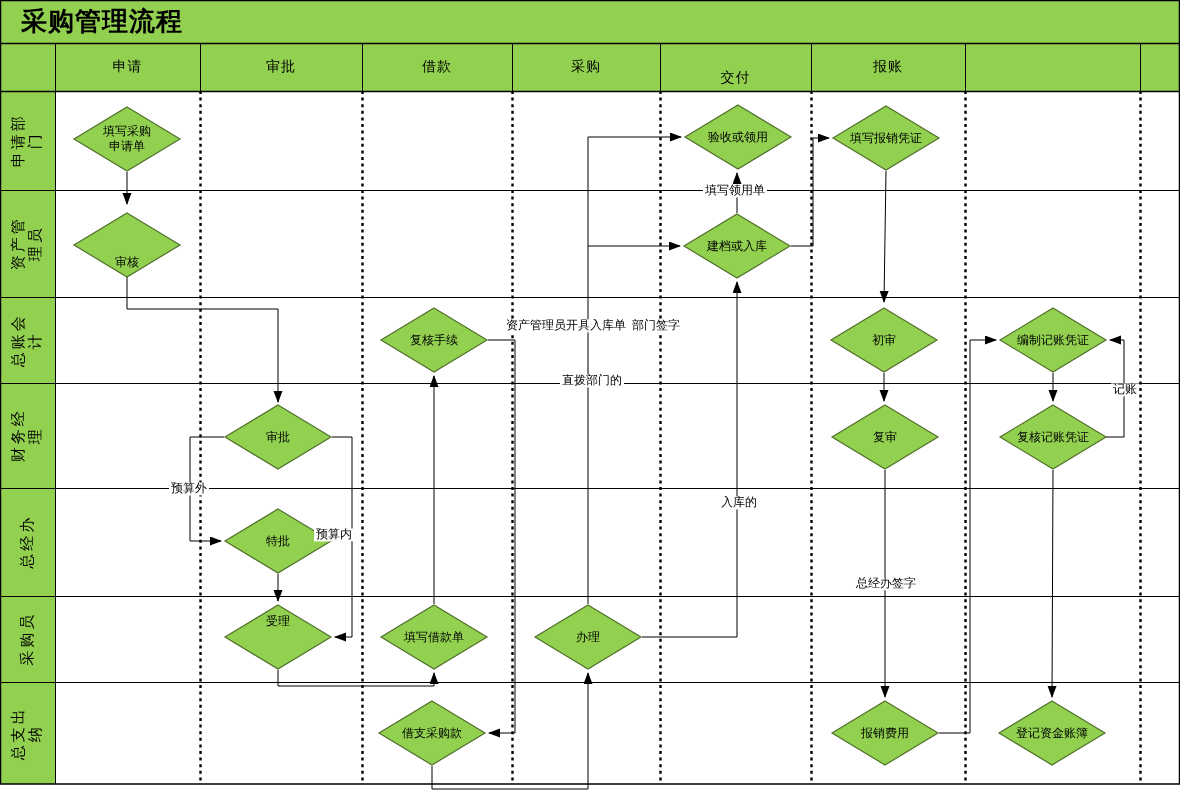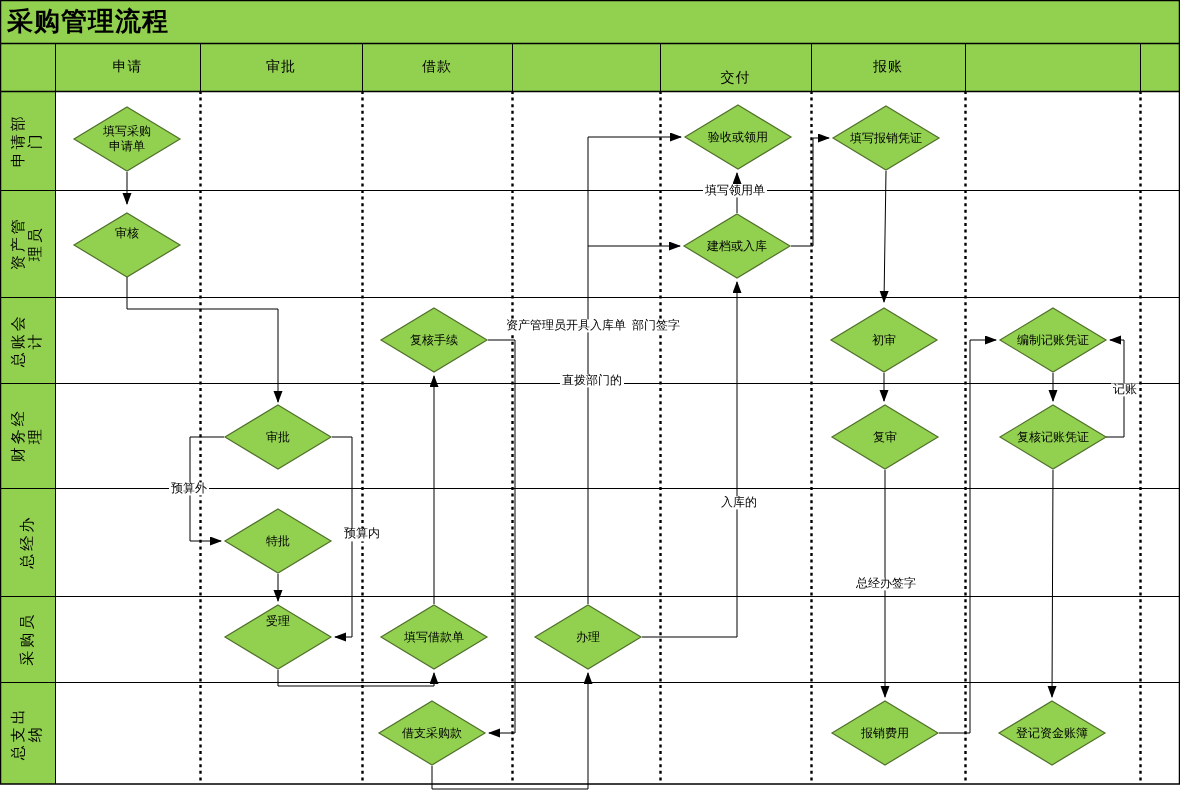--- a/index.html
+++ b/index.html
@@ -2,21 +2,21 @@
 <html><head>
 <meta charset="utf-8">
 <style>
   html,body{margin:0;padding:0;background:#fff;}
   #stage{
     position:relative;width:1180px;height:799px;overflow:hidden;
     background:#fff;font-family:"Liberation Serif",serif;color:#000;
   }
   .green-bg{position:absolute;background:#92d050;}
   #title-bar{left:0;top:0;width:1180px;height:43px;display:flex;align-items:center;}
-  #title-bar .t{font-size:26px;font-weight:bold;padding-left:7px;letter-spacing:1px;}
+  #title-bar .t{font-size:26px;font-weight:bold;padding-left:21px;letter-spacing:1px;}
   .hcell{position:absolute;top:43px;height:48px;display:flex;align-items:center;justify-content:center;
          font-size:14px;letter-spacing:1px;}
   .lane{position:absolute;left:0;width:55px;display:flex;align-items:center;justify-content:center;}
   .lane span{transform:rotate(-90deg);display:inline-block;text-align:center;
              font-size:15px;letter-spacing:3px;line-height:1.15;}
   #flow-svg{position:absolute;left:0;top:0;z-index:2;}
   .node-label{position:absolute;z-index:3;display:flex;align-items:center;justify-content:center;
               text-align:center;font-size:12px;line-height:1.25;white-space:pre-line;}
   .edge-label{position:absolute;z-index:3;transform:translate(-50%,-50%);
               background:#fff;font-size:12px;white-space:pre;padding:0 2px;line-height:1.1;}
@@ -107,21 +107,21 @@
         <polygon points="1053,308 1106,340 1053,372 1000,340" fill="#92d050" stroke="#50702a" stroke-width="1.2"></polygon>
         <polygon points="1053,405 1106,437 1053,469 1000,437" fill="#92d050" stroke="#50702a" stroke-width="1.2"></polygon>
         <polygon points="885,701 938,733 885,765 832,733" fill="#92d050" stroke="#50702a" stroke-width="1.2"></polygon>
         <polygon points="1052,701 1105,733 1052,765 999,733" fill="#92d050" stroke="#50702a" stroke-width="1.2"></polygon>
       </g>
   </svg>
 
   <div id="overlay">
       <div class="node-label" style="left: 74px; top: 107px; width: 106px; height: 64px;">填写采购
 申请单</div>
-      <div class="node-label" style="left: 74px; top: 201px; width: 106px; height: 64px;">审核</div>
+      <div class="node-label" style="left: 74px; top: 230px; width: 106px; height: 64px;">审核</div>
       <div class="node-label" style="left: 225px; top: 405px; width: 106px; height: 64px;">审批</div>
       <div class="node-label" style="left: 225px; top: 509px; width: 106px; height: 64px;">特批</div>
       <div class="node-label" style="left: 225px; top: 589px; width: 106px; height: 64px;">受理</div>
       <div class="node-label" style="left: 381px; top: 605px; width: 106px; height: 64px;">填写借款单</div>
       <div class="node-label" style="left: 381px; top: 308px; width: 106px; height: 64px;">复核手续</div>
       <div class="node-label" style="left: 379px; top: 701px; width: 106px; height: 64px;">借支采购款</div>
       <div class="node-label" style="left: 535px; top: 605px; width: 106px; height: 64px;">办理</div>
       <div class="node-label" style="left: 685px; top: 105px; width: 106px; height: 64px;">验收或领用</div>
       <div class="node-label" style="left: 684px; top: 214px; width: 106px; height: 64px;">建档或入库</div>
       <div class="node-label" style="left: 833px; top: 106px; width: 106px; height: 64px;">填写报销凭证</div>
@@ -129,27 +129,28 @@
       <div class="node-label" style="left: 832px; top: 405px; width: 106px; height: 64px;">复审</div>
       <div class="node-label" style="left: 1000px; top: 308px; width: 106px; height: 64px;">编制记账凭证</div>
       <div class="node-label" style="left: 1000px; top: 405px; width: 106px; height: 64px;">复核记账凭证</div>
       <div class="node-label" style="left: 832px; top: 701px; width: 106px; height: 64px;">报销费用</div>
       <div class="node-label" style="left: 999px; top: 701px; width: 106px; height: 64px;">登记资金账簿</div>
       <div class="edge-label" style="left: 735px; top: 191px;">填写领用单</div>
       <div class="edge-label" style="left: 593px; top: 326px;">资产管理员开具入库单  部门签字</div>
       <div class="edge-label" style="left: 592px; top: 381px;">直拨部门的</div>
       <div class="edge-label" style="left: 739px; top: 503px;">入库的</div>
       <div class="edge-label" style="left: 189px; top: 489px;">预算外</div>
-      <div class="edge-label" style="left: 362px; top: 535px; font-family: Liberation Mono, monospace;">预算内</div>
+      <div class="edge-label" style="left: 334px; top: 535px;">预算内</div>
       <div class="edge-label" style="left: 886px; top: 584px;">总经办签字</div>
       <div class="edge-label" style="left: 1125px; top: 390px;">记账</div>
     </div>
 <div class="hcell" style="left: 55px; width: 145px;">申请</div>
     <div class="hcell" style="left: 200px; width: 162px;">审批</div>
     <div class="hcell" style="left: 362px; width: 150px;">借款</div>
+    <div class="hcell" style="left: 512px; width: 148px;">采购</div>
     <div class="hcell" style="left: 660px; width: 151px; margin-top: 11px;">交付</div>
     <div class="hcell" style="left: 811px; width: 154px; text-align: center;">报账</div>
     <div class="hcell" style="left: 1140px; width: 40px;"></div>
     <div class="lane" style="top: 91px; height: 99px;">
       <span style="width: 81px;">申请部门</span>
     </div>
     <div class="lane" style="top: 190px; height: 107px;">
       <span style="width: 89px;">资产管理员</span>
     </div>
     <div class="lane" style="top: 297px; height: 86px;">

